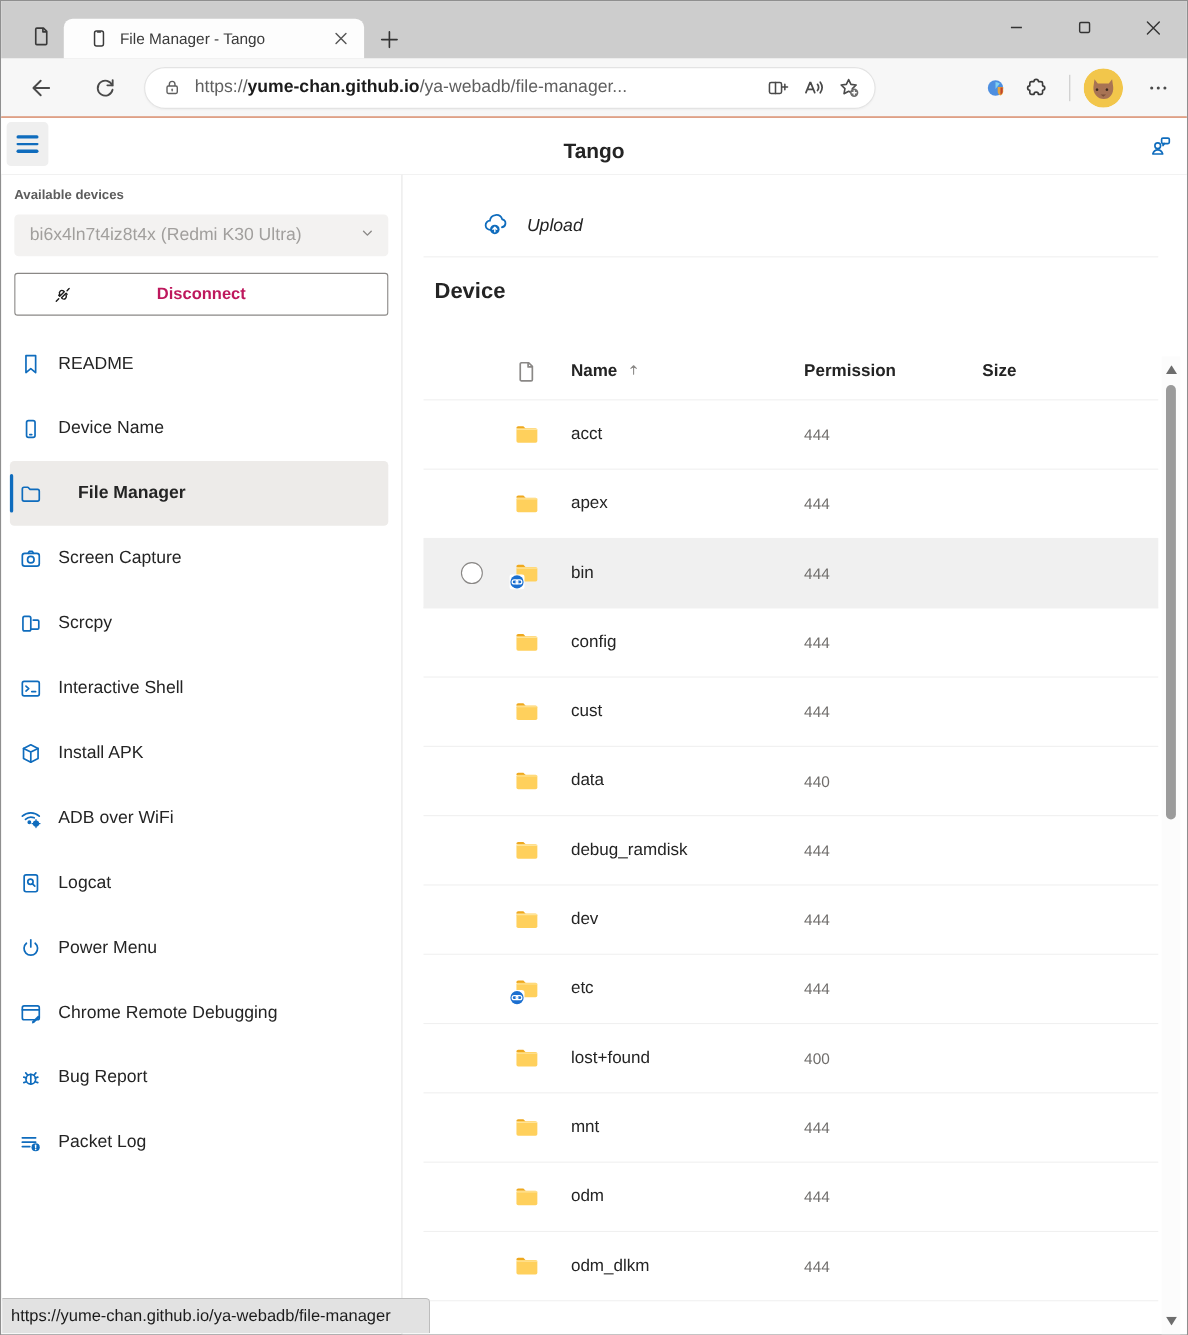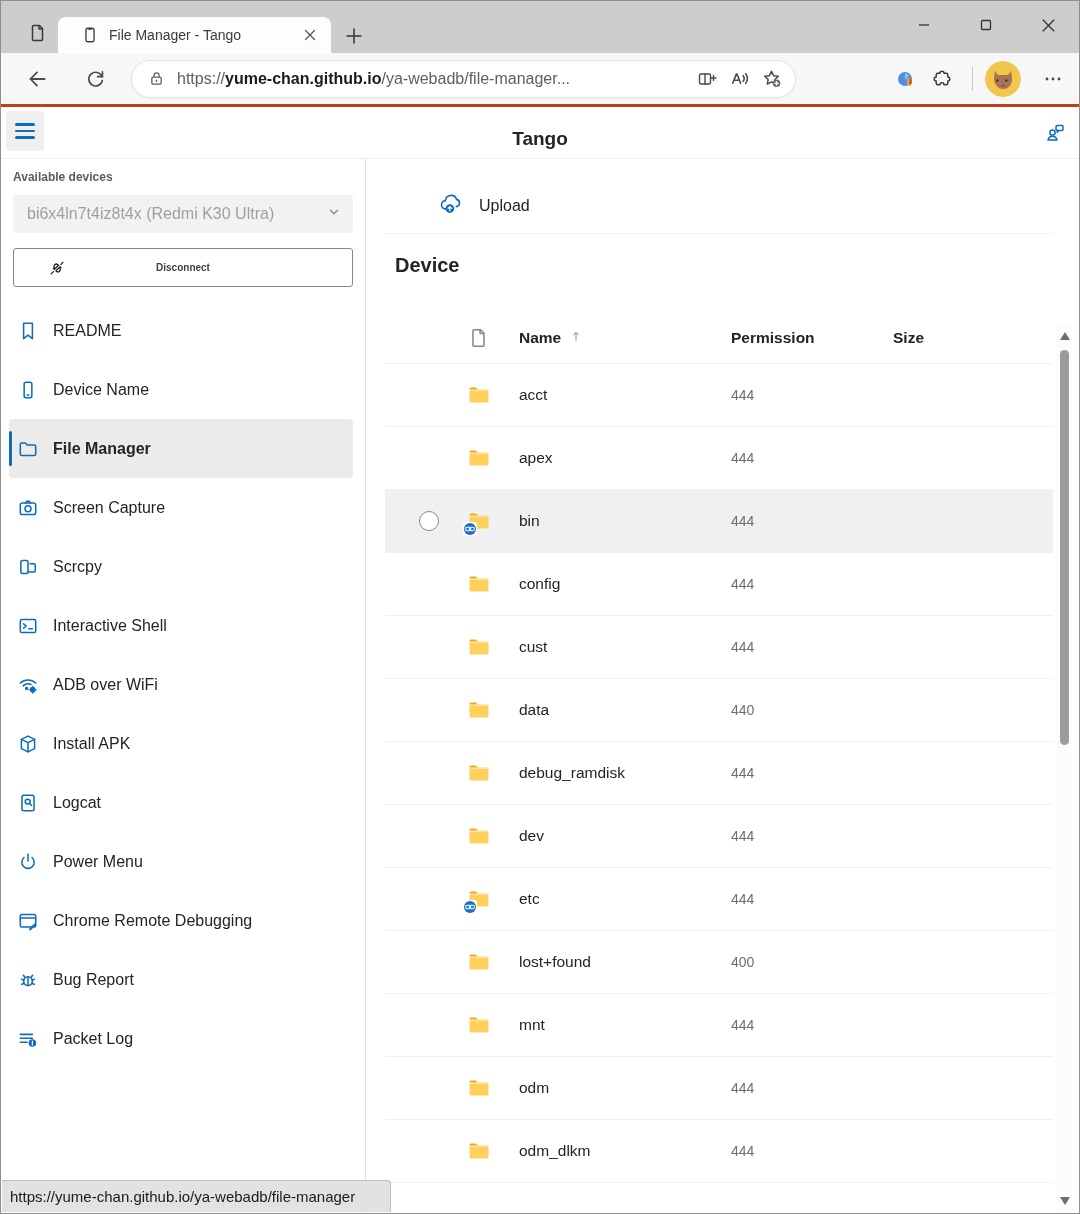--- a/index.html
+++ b/index.html
@@ -12,21 +12,21 @@
   .tab-actions-btn { position:absolute; left:24px; top:21px; width:26px; height:26px; display:flex; align-items:center; justify-content:center; cursor:pointer; }
   .tab { position:absolute; left:57px; top:16px; width:273px; height:36px; background:#fdfdfd; border-radius:8px 8px 0 0; display:flex; align-items:center; padding:0 10px 0 23px; }
   .tab-favicon { width:18px; height:18px; margin-right:10px; flex:0 0 auto; }
   .tab-title { font-size:14px; color:#3a3a3a; flex:1 1 auto; white-space:nowrap; overflow:hidden; }
   .tab-close { width:22px; height:22px; border-radius:4px; display:flex; align-items:center; justify-content:center; cursor:pointer; }
   .new-tab-btn { position:absolute; left:340px; top:22px; width:26px; height:26px; display:flex; align-items:center; justify-content:center; cursor:pointer; }
   .win-controls { position:absolute; right:0; top:0; height:48px; display:flex; }
   .win-btn { width:62px; height:48px; display:flex; align-items:center; justify-content:center; cursor:pointer; }
 
   
-  .toolbar { height:54px; background:#f7f7f7; border-bottom:3px solid #c2410c; display:flex; align-items:center; }
+  .toolbar { height:54px; background:#f7f7f7; border-bottom:1px solid #c2410c; display:flex; align-items:center; }
   .tb-icon-btn { width:36px; height:36px; display:flex; align-items:center; justify-content:center; border-radius:6px; cursor:pointer; flex:0 0 auto; }
   .nav-back { margin-left:18px; }
   .nav-refresh { margin-left:22px; }
   .address-bar { margin-left:18px; width:665px; height:38px; background:#fff; border:1px solid #e3e3e3; border-radius:19px; display:flex; align-items:center; padding:0 8px 0 16px; box-shadow:0 1px 2px rgba(0,0,0,.04); }
   .addr-lock { margin-right:12px; display:flex; }
   .addr-text { font-size:16px; color:#5f5f5f; white-space:nowrap; overflow:hidden; flex:1 1 auto; }
   .addr-text b { color:#1b1b1b; font-weight:700; }
   .addr-icons { display:flex; align-items:center; }
   .addr-icons .tb-icon-btn { width:32px; }
   .tb-right { display:flex; align-items:center; margin-left:22px; }
@@ -42,32 +42,32 @@
   .feedback-btn { position:absolute; right:8px; top:10px; width:32px; height:32px; display:flex; align-items:center; justify-content:center; cursor:pointer; }
 
   
   .app-body { display:flex; height:1057px; border-top:1px solid #f0f0f0; }
   .sidebar { width:365px; flex:0 0 365px; border-right:1px solid #e0e0e0; padding-top:11px; overflow:hidden; }
   .devices-label { font-size:12px; font-weight:700; color:#5c5c5c; margin:0 12px 11px 12px; }
   .device-select { margin:0 12px; height:38px; background:#f3f2f1; border-radius:4px; display:flex; align-items:center; padding:0 12px 0 14px; cursor:pointer; }
   .device-select-text { flex:1; font-size:16px; color:#a19f9d; white-space:nowrap; overflow:hidden; }
   .disconnect-btn { margin:15px 12px 0 12px; height:39px; background:#fff; border:1px solid #8a8886; border-radius:3px; display:flex; align-items:center; justify-content:center; position:relative; cursor:pointer; }
   .disconnect-btn .btn-icon { position:absolute; left:34px; display:flex; }
-  .disconnect-label { font-size:10px; font-weight:700; color:#404040; }
+  .disconnect-label { font-size:15px; font-weight:700; color:#be185d; }
   .nav-list { margin-top:14px; }
   .nav-item { height:59px; margin:0 12px 0 8px; border-radius:4px; display:flex; align-items:center; padding-left:8px; position:relative; cursor:pointer; }
   .nav-item .nav-icon { width:22px; height:22px; color:#0f6cbd; flex:0 0 auto; display:flex; }
   .nav-item .nav-label { margin-left:14px; font-size:16px; color:#242424; }
-  .nav-item.selected { background:#edebe9; }
+  .nav-item.selected { background:#edebe9;gap:18px; }
   .nav-item.selected .nav-label { font-weight:700; }
   .nav-item.selected::before { content:""; position:absolute; left:0; top:12px; bottom:12px; width:3px; border-radius:2px; background:#0f6cbd; }
 
   .main { flex:1 1 auto; position:relative; overflow:hidden; background:#fff; }
   .commandbar { height:75px; padding:20px 0 0 44px; display:flex; align-items:center; margin:0 26px 0 19px; border-bottom:1px solid #f0f0f0; }
-  .upload-btn { display:flex; align-items:center; gap:14px; cursor:pointer; padding:6px 10px; border-radius:4px; }
+  .upload-btn { display:flex; align-items:center; gap:14px; cursor:pointer; padding:6px 10px; border-radius:4px;font-style:italic; }
   .upload-label { font-size:16px; color:#242424; }
   .section-heading { margin:20px 0 0 29px; font-size:20px; font-weight:700; color:#242424; }
 
   .table { margin:36px 26px 0 19px; }
   .trow { display:flex; align-items:center; height:63px; border-bottom:1px solid #f0f0f0; }
   .trow.header { height:51px; }
   .col-sel { flex:0 0 54px; display:flex; align-items:center; justify-content:flex-end; }
   .radio { width:20px; height:20px; border:1px solid #8a8886; border-radius:50%; background:#fff; }
   .col-icon { flex:0 0 80px; display:flex; align-items:center; justify-content:center; position:relative; }
   .col-name { flex:0 0 212px; font-size:15.5px; color:#242424; display:flex; align-items:center; gap:8px; }
@@ -301,37 +301,37 @@
               <svg width="22" height="22" viewBox="0 0 20 20" fill="none" stroke="currentColor" stroke-width="1.4" stroke-linecap="round" stroke-linejoin="round">
                 <rect x="3" y="4" width="14" height="12" rx="1.5"></rect>
                 <path d="M6 8l2.3 2L6 12M10.8 12.5h3.2"></path>
               </svg>
             </span>
             <span class="nav-label">Interactive Shell</span>
           </div>
           <div class="nav-item">
             <span class="nav-icon">
               <svg width="22" height="22" viewBox="0 0 20 20" fill="none" stroke="currentColor" stroke-width="1.4" stroke-linecap="round" stroke-linejoin="round">
+                <path d="M10 2.8l6 3v8.4l-6 3-6-3V5.8z"></path>
+                <path d="M4 5.8l6 3 6-3M10 8.8V17"></path>
+              </svg>
+            </span>
+            <span class="nav-label">Install APK</span>
+          </div>
+          <div class="nav-item">
+            <span class="nav-icon">
+              <svg width="22" height="22" viewBox="0 0 20 20" fill="none" stroke="currentColor" stroke-width="1.4" stroke-linecap="round" stroke-linejoin="round">
                 <path d="M3 8.2a10.3 10.3 0 0 1 14 0"></path>
                 <path d="M5.6 10.8a6.6 6.6 0 0 1 7.2-1.3"></path>
                 <circle cx="8.8" cy="13.2" r="0.9" fill="currentColor"></circle>
                 <circle cx="14.3" cy="14.3" r="2.6" fill="currentColor" stroke="none"></circle>
                 <path d="M14.3 11v6.6M11 14.3h6.6" stroke-width="1"></path>
               </svg>
             </span>
             <span class="nav-label">ADB over WiFi</span>
-          </div>
-          <div class="nav-item">
-            <span class="nav-icon">
-              <svg width="22" height="22" viewBox="0 0 20 20" fill="none" stroke="currentColor" stroke-width="1.4" stroke-linecap="round" stroke-linejoin="round">
-                <path d="M10 2.8l6 3v8.4l-6 3-6-3V5.8z"></path>
-                <path d="M4 5.8l6 3 6-3M10 8.8V17"></path>
-              </svg>
-            </span>
-            <span class="nav-label">Install APK</span>
           </div>
           <div class="nav-item">
             <span class="nav-icon">
               <svg width="22" height="22" viewBox="0 0 20 20" fill="none" stroke="currentColor" stroke-width="1.4" stroke-linecap="round" stroke-linejoin="round">
                 <rect x="4.5" y="3" width="11" height="14" rx="1.6"></rect>
                 <circle cx="9.7" cy="8.7" r="2.2"></circle>
                 <path d="M11.4 10.4l1.9 1.9"></path>
               </svg>
             </span>
             <span class="nav-label">Logcat</span>

